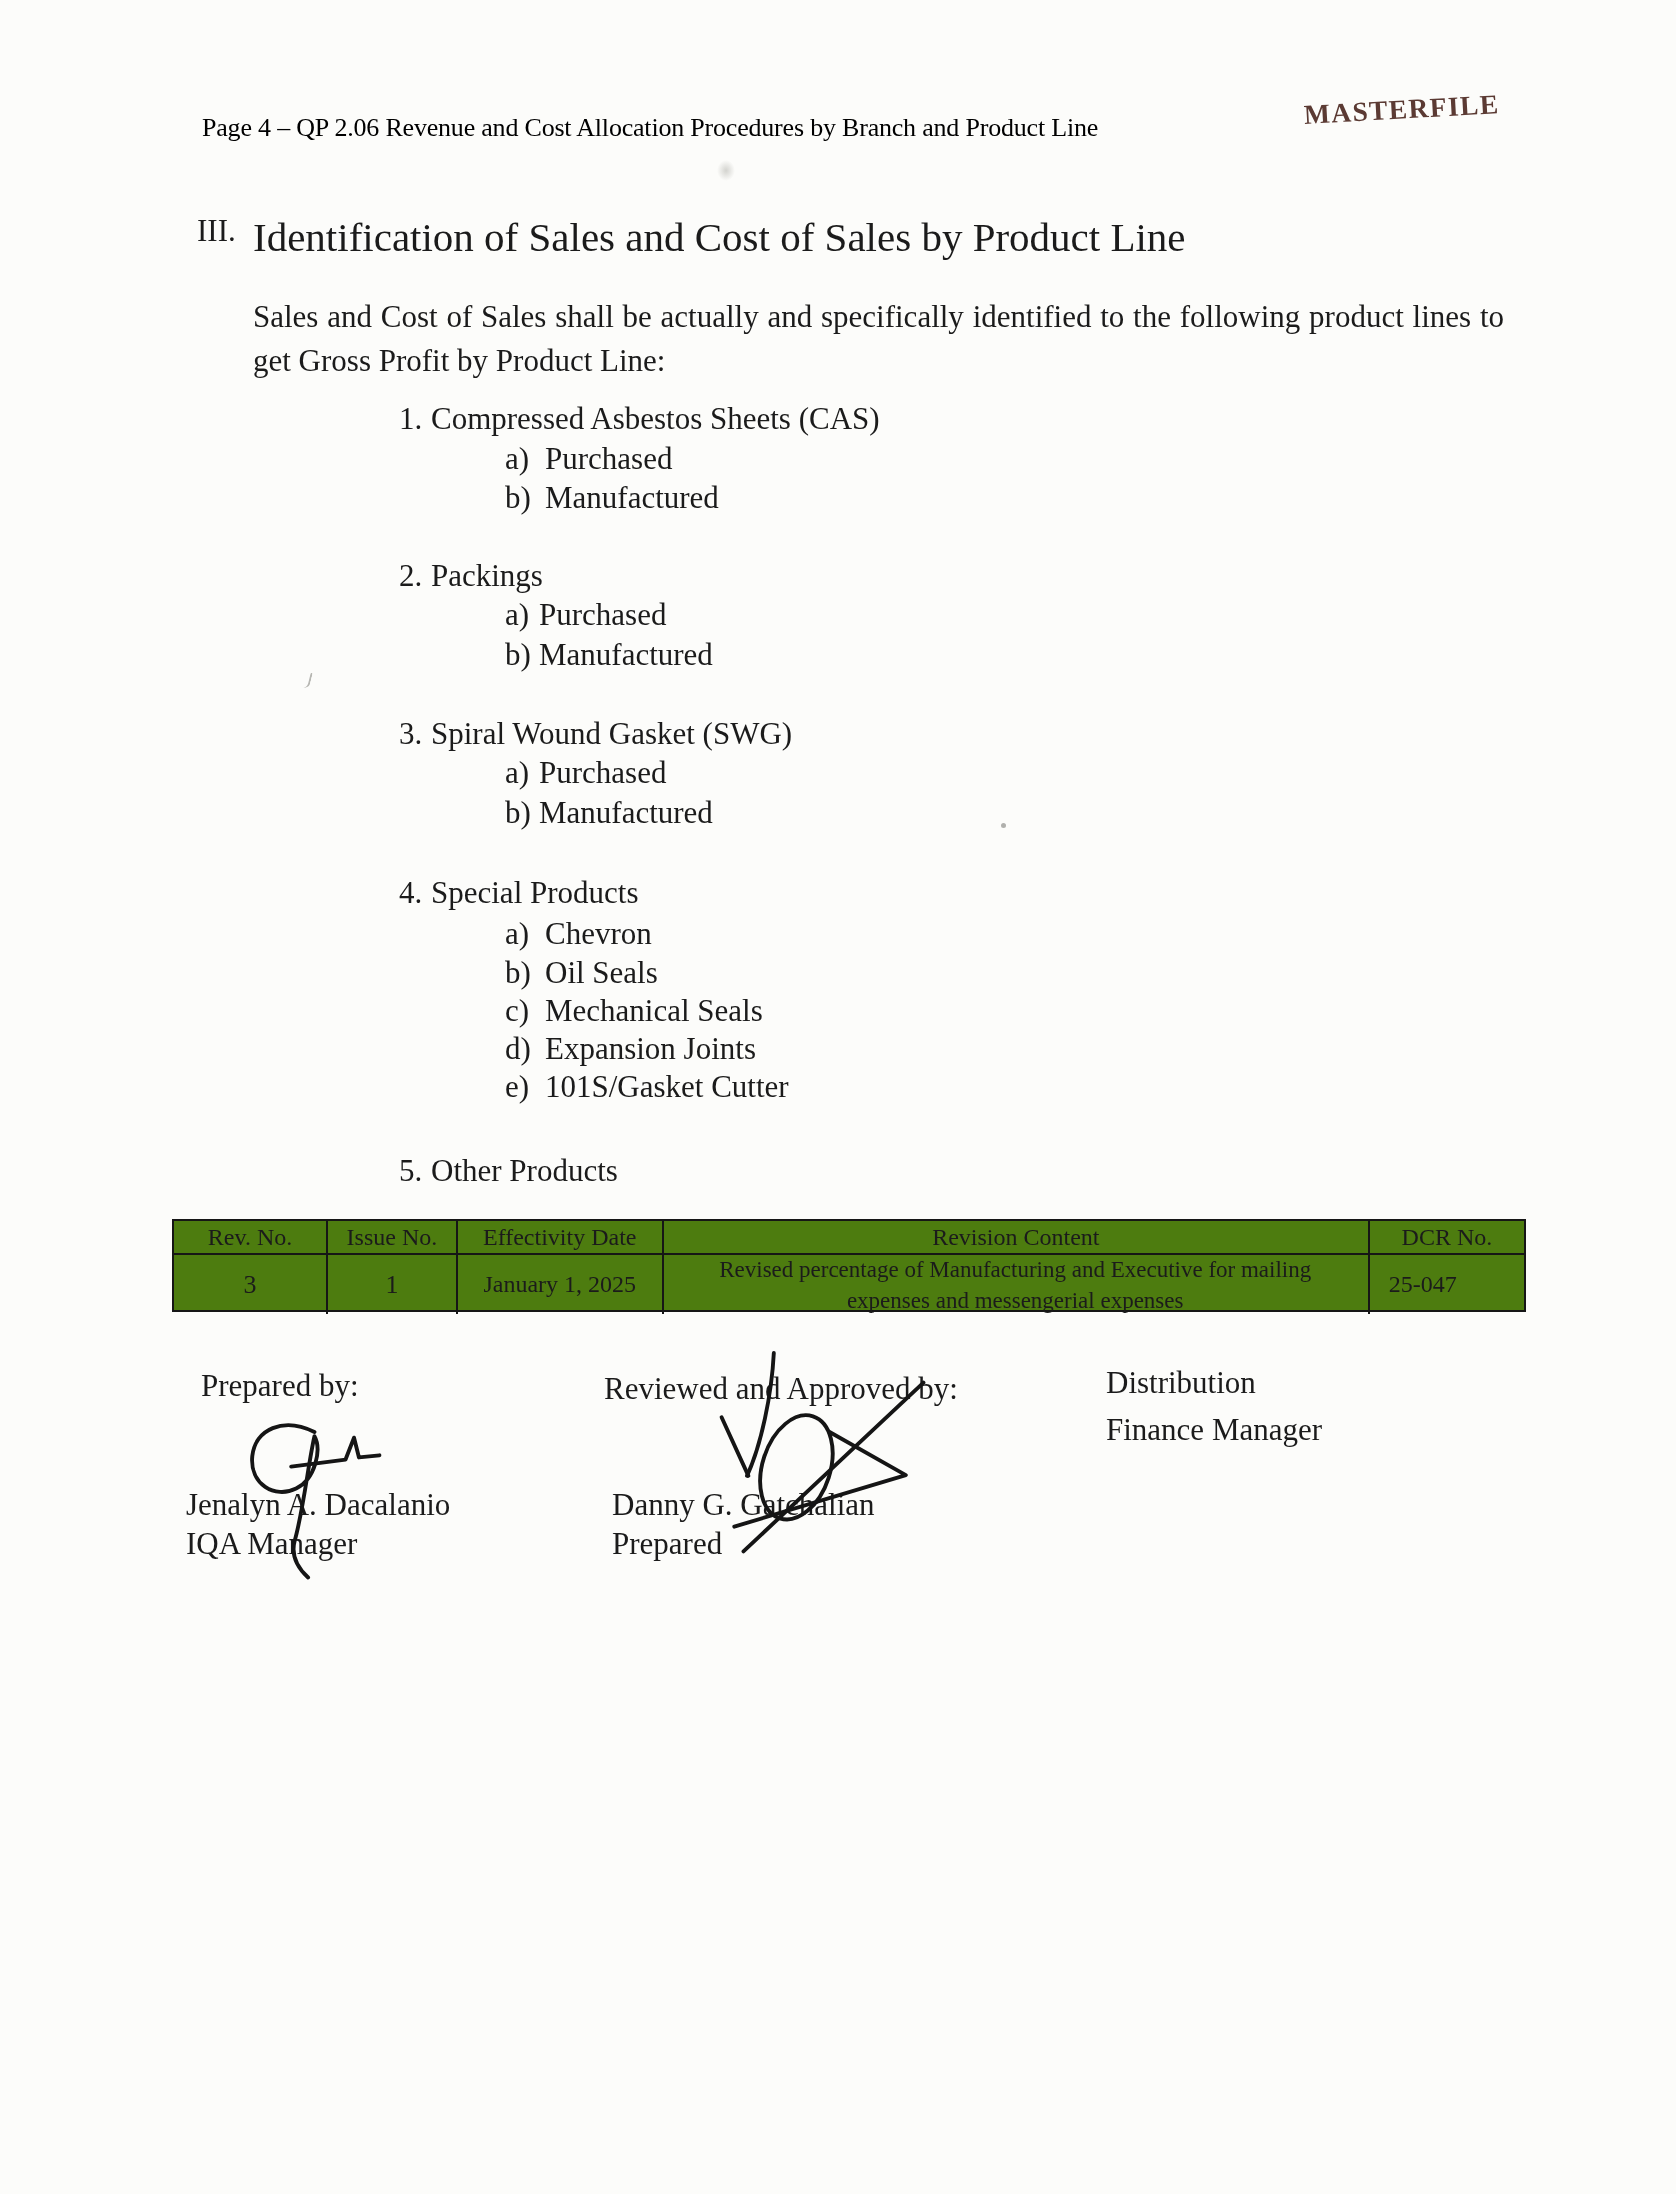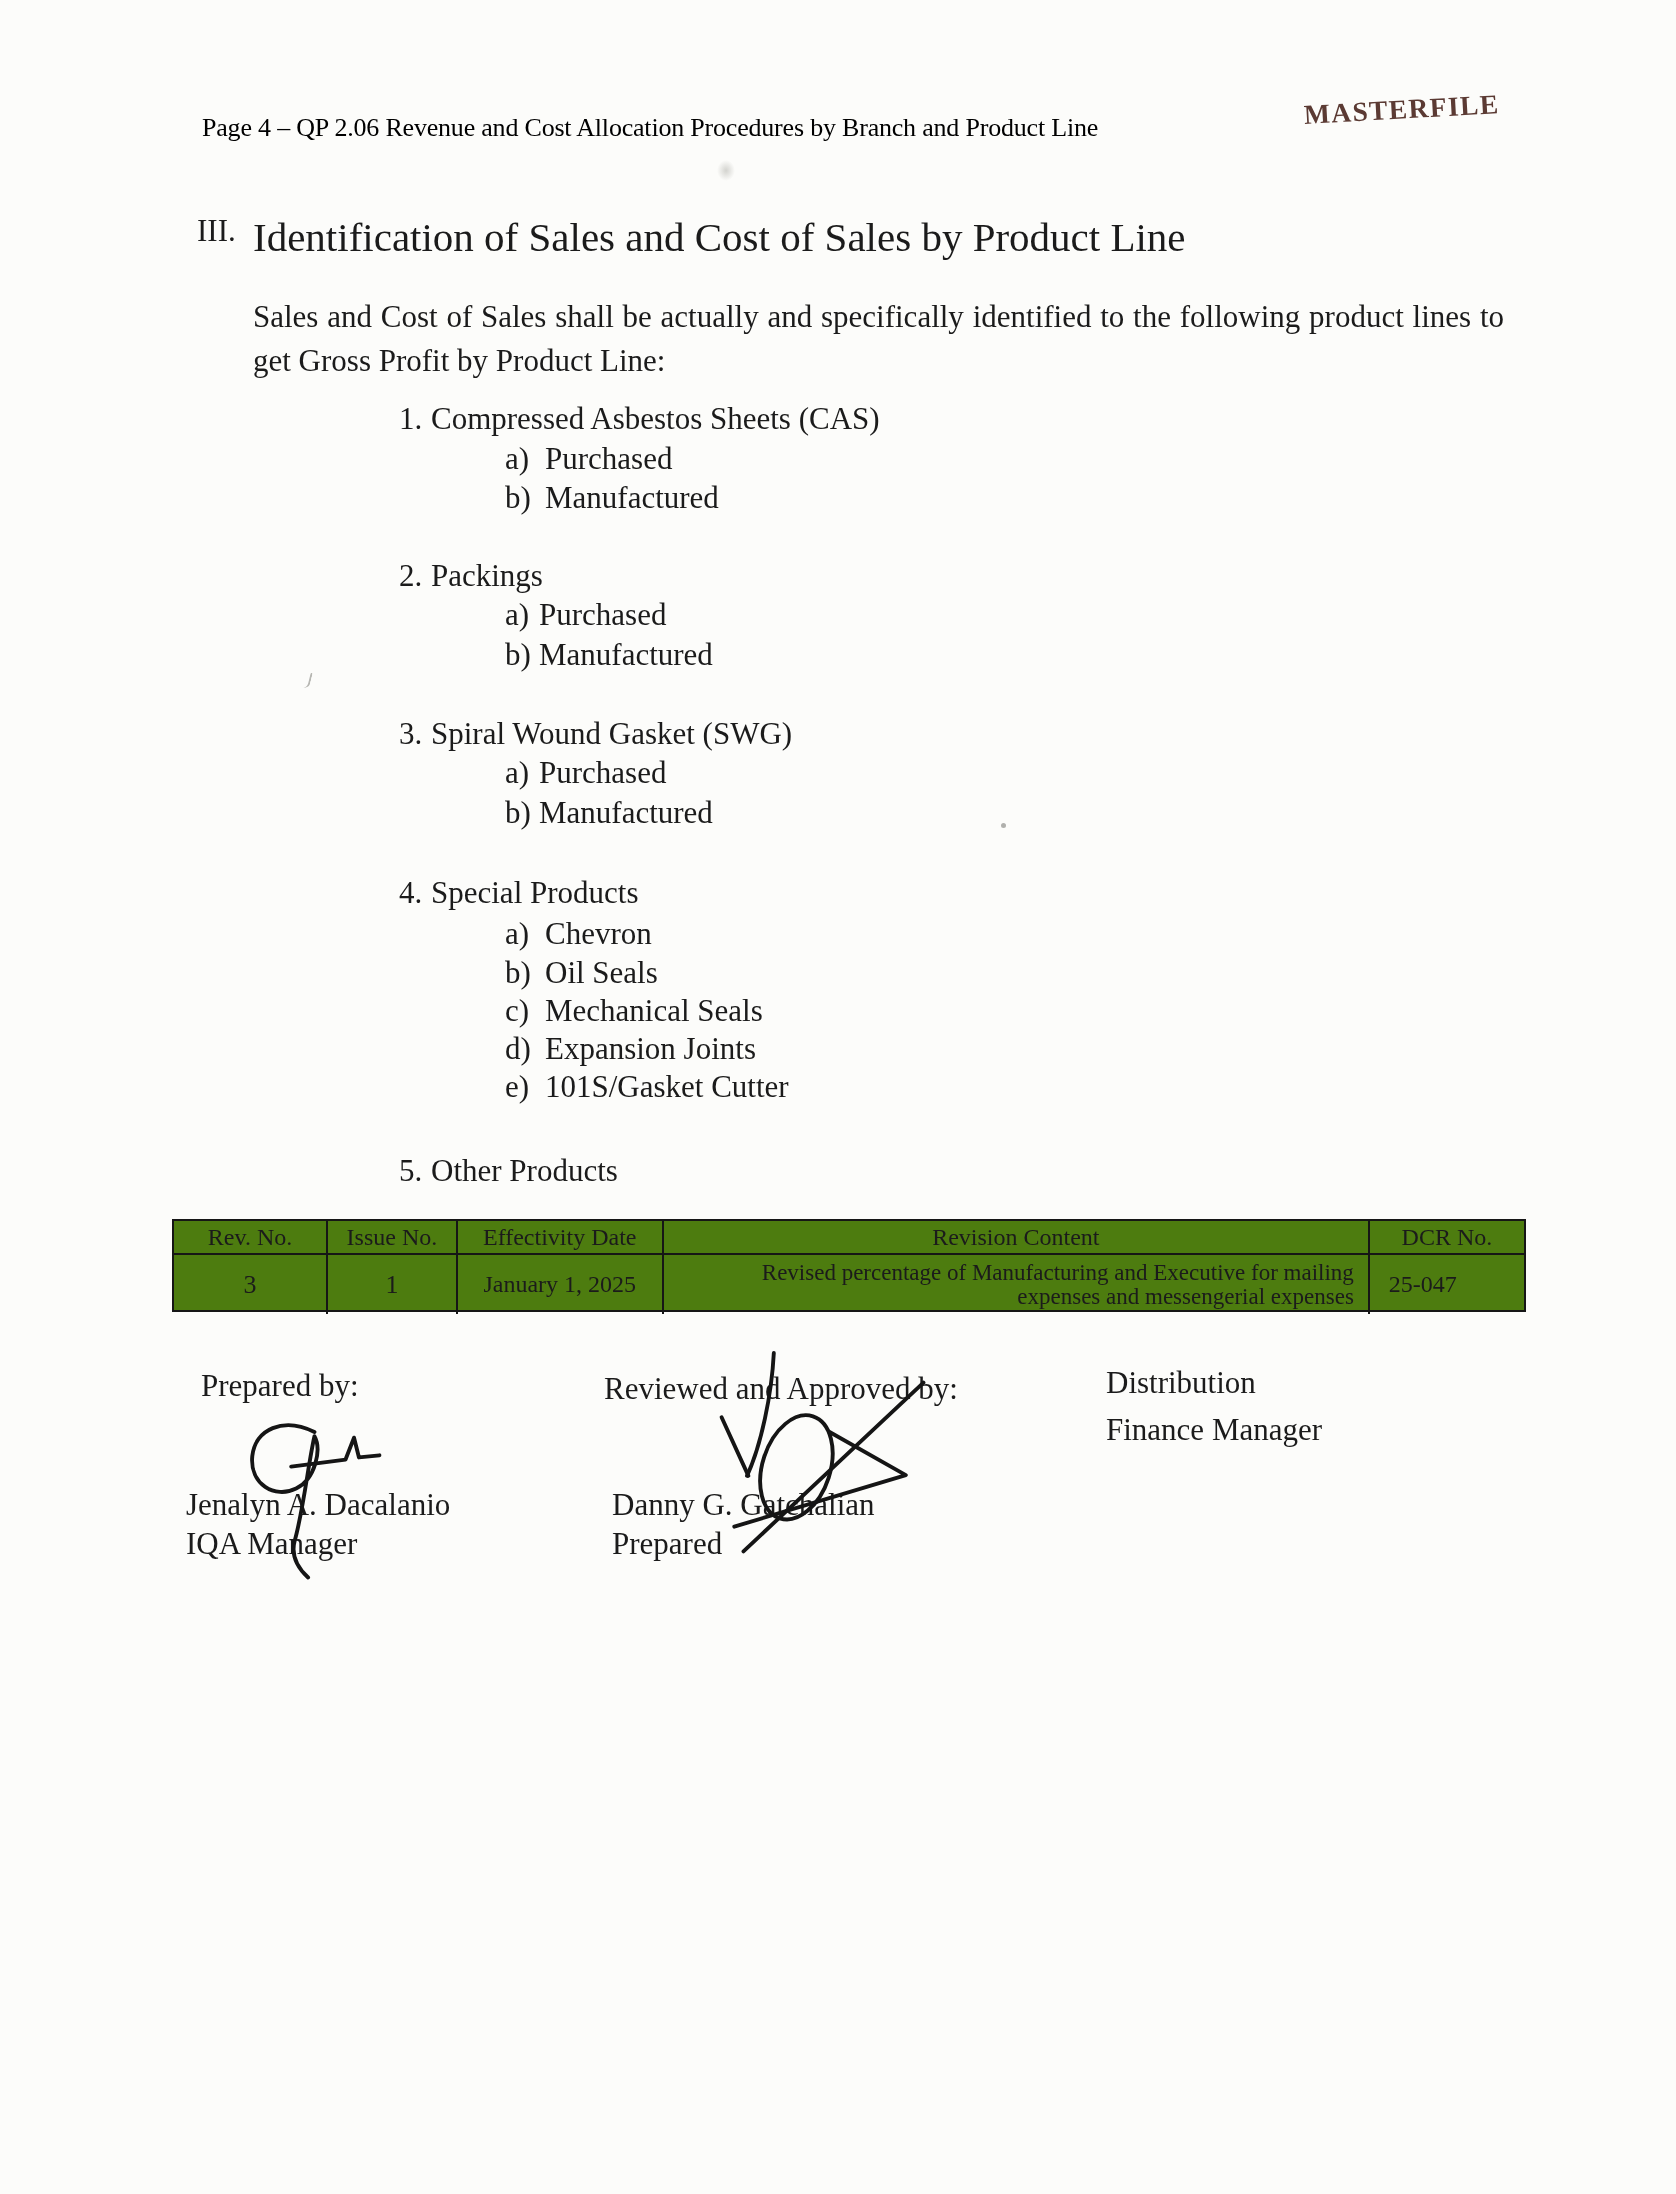--- a/index.html
+++ b/index.html
@@ -48,23 +48,23 @@
     border-right:2.1px solid #161616;
     border-bottom:2.1px solid #161616;
     display:flex;align-items:center;justify-content:center;
     font-size:24px;
     overflow:hidden;
   }
   .rev-table .cell:nth-child(5n){border-right:none;}
   .rev-table .cell:nth-child(n+6){border-bottom:none;}
   .rev-table .cell.content{
     justify-content:flex-start;
-    text-align:right;
+    text-align:center;
     padding:0 14px 0 12.7px;
-    font-size:23px;line-height:24px;
+    font-size:23px;line-height:31px;
   }
   .rev-table .cell.dcr-val{justify-content:flex-start;padding-left:19px;}
   
   .label{font-size:31px;}
   .prepared-label{left:201px;top:1368px;}
   .reviewed-label{left:604px;top:1371px;}
   .distribution-label{left:1106px;top:1365px;}
   .distribution-title{left:1106px;top:1412px;}
   .prepared-name{left:186px;top:1487px;}
   .prepared-title{left:186px;top:1526px;}

